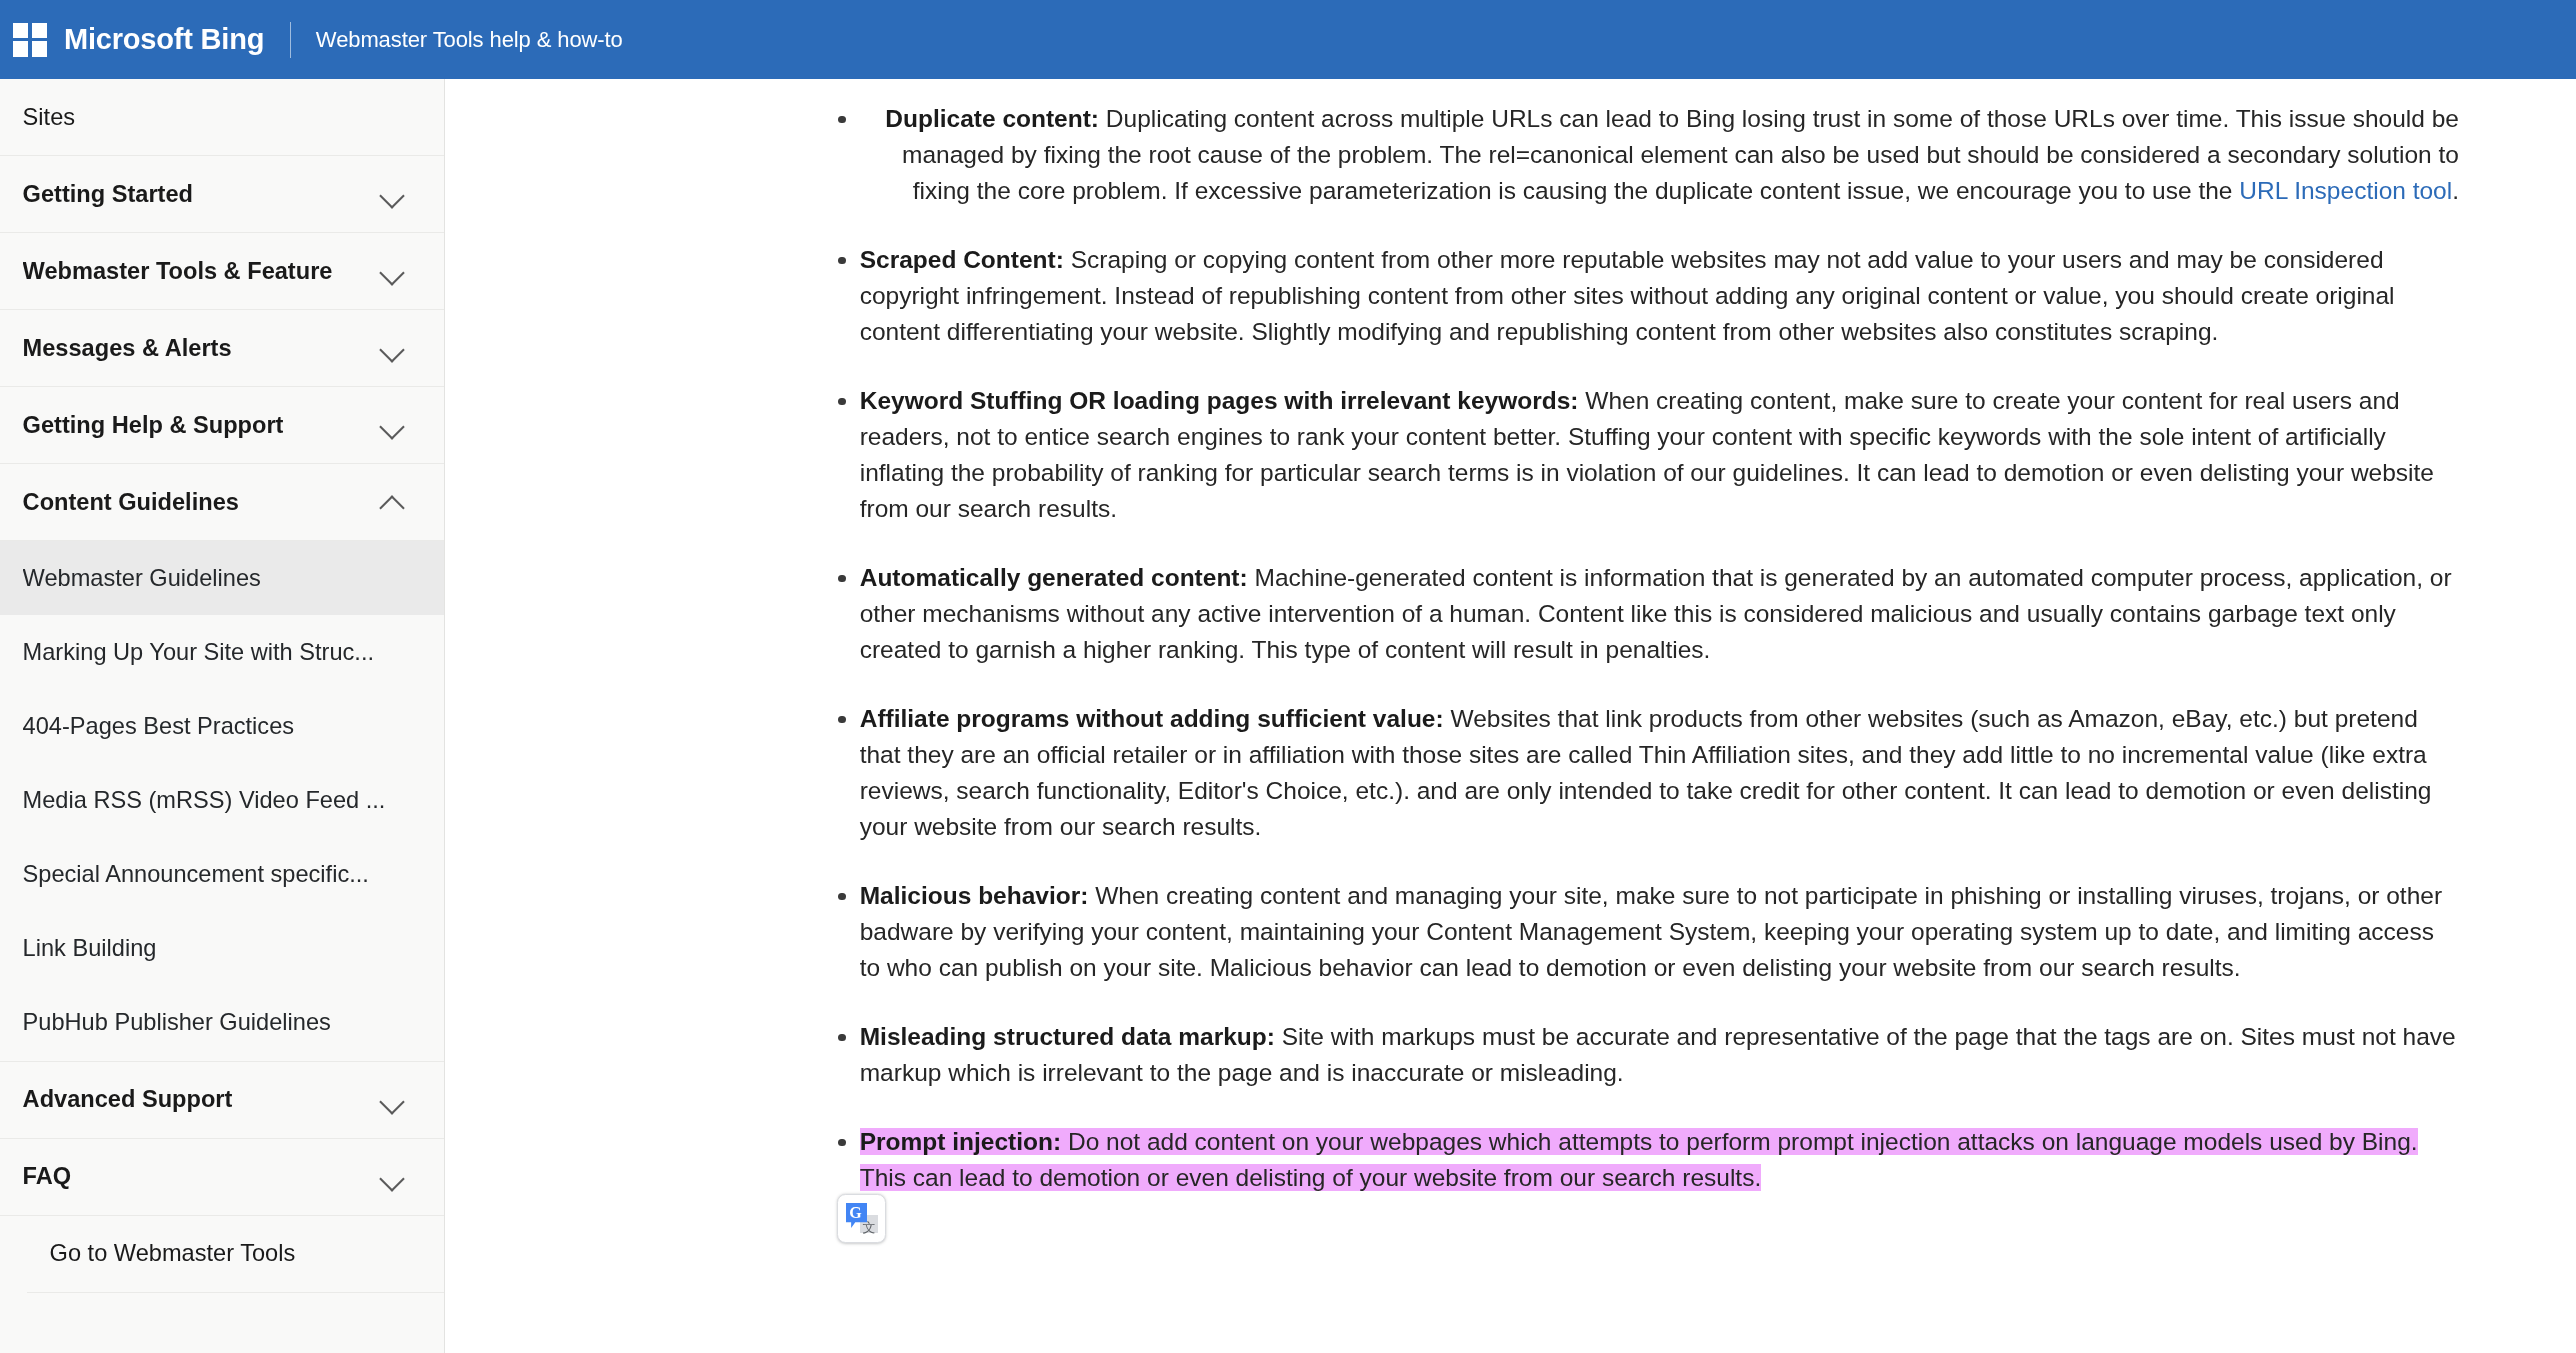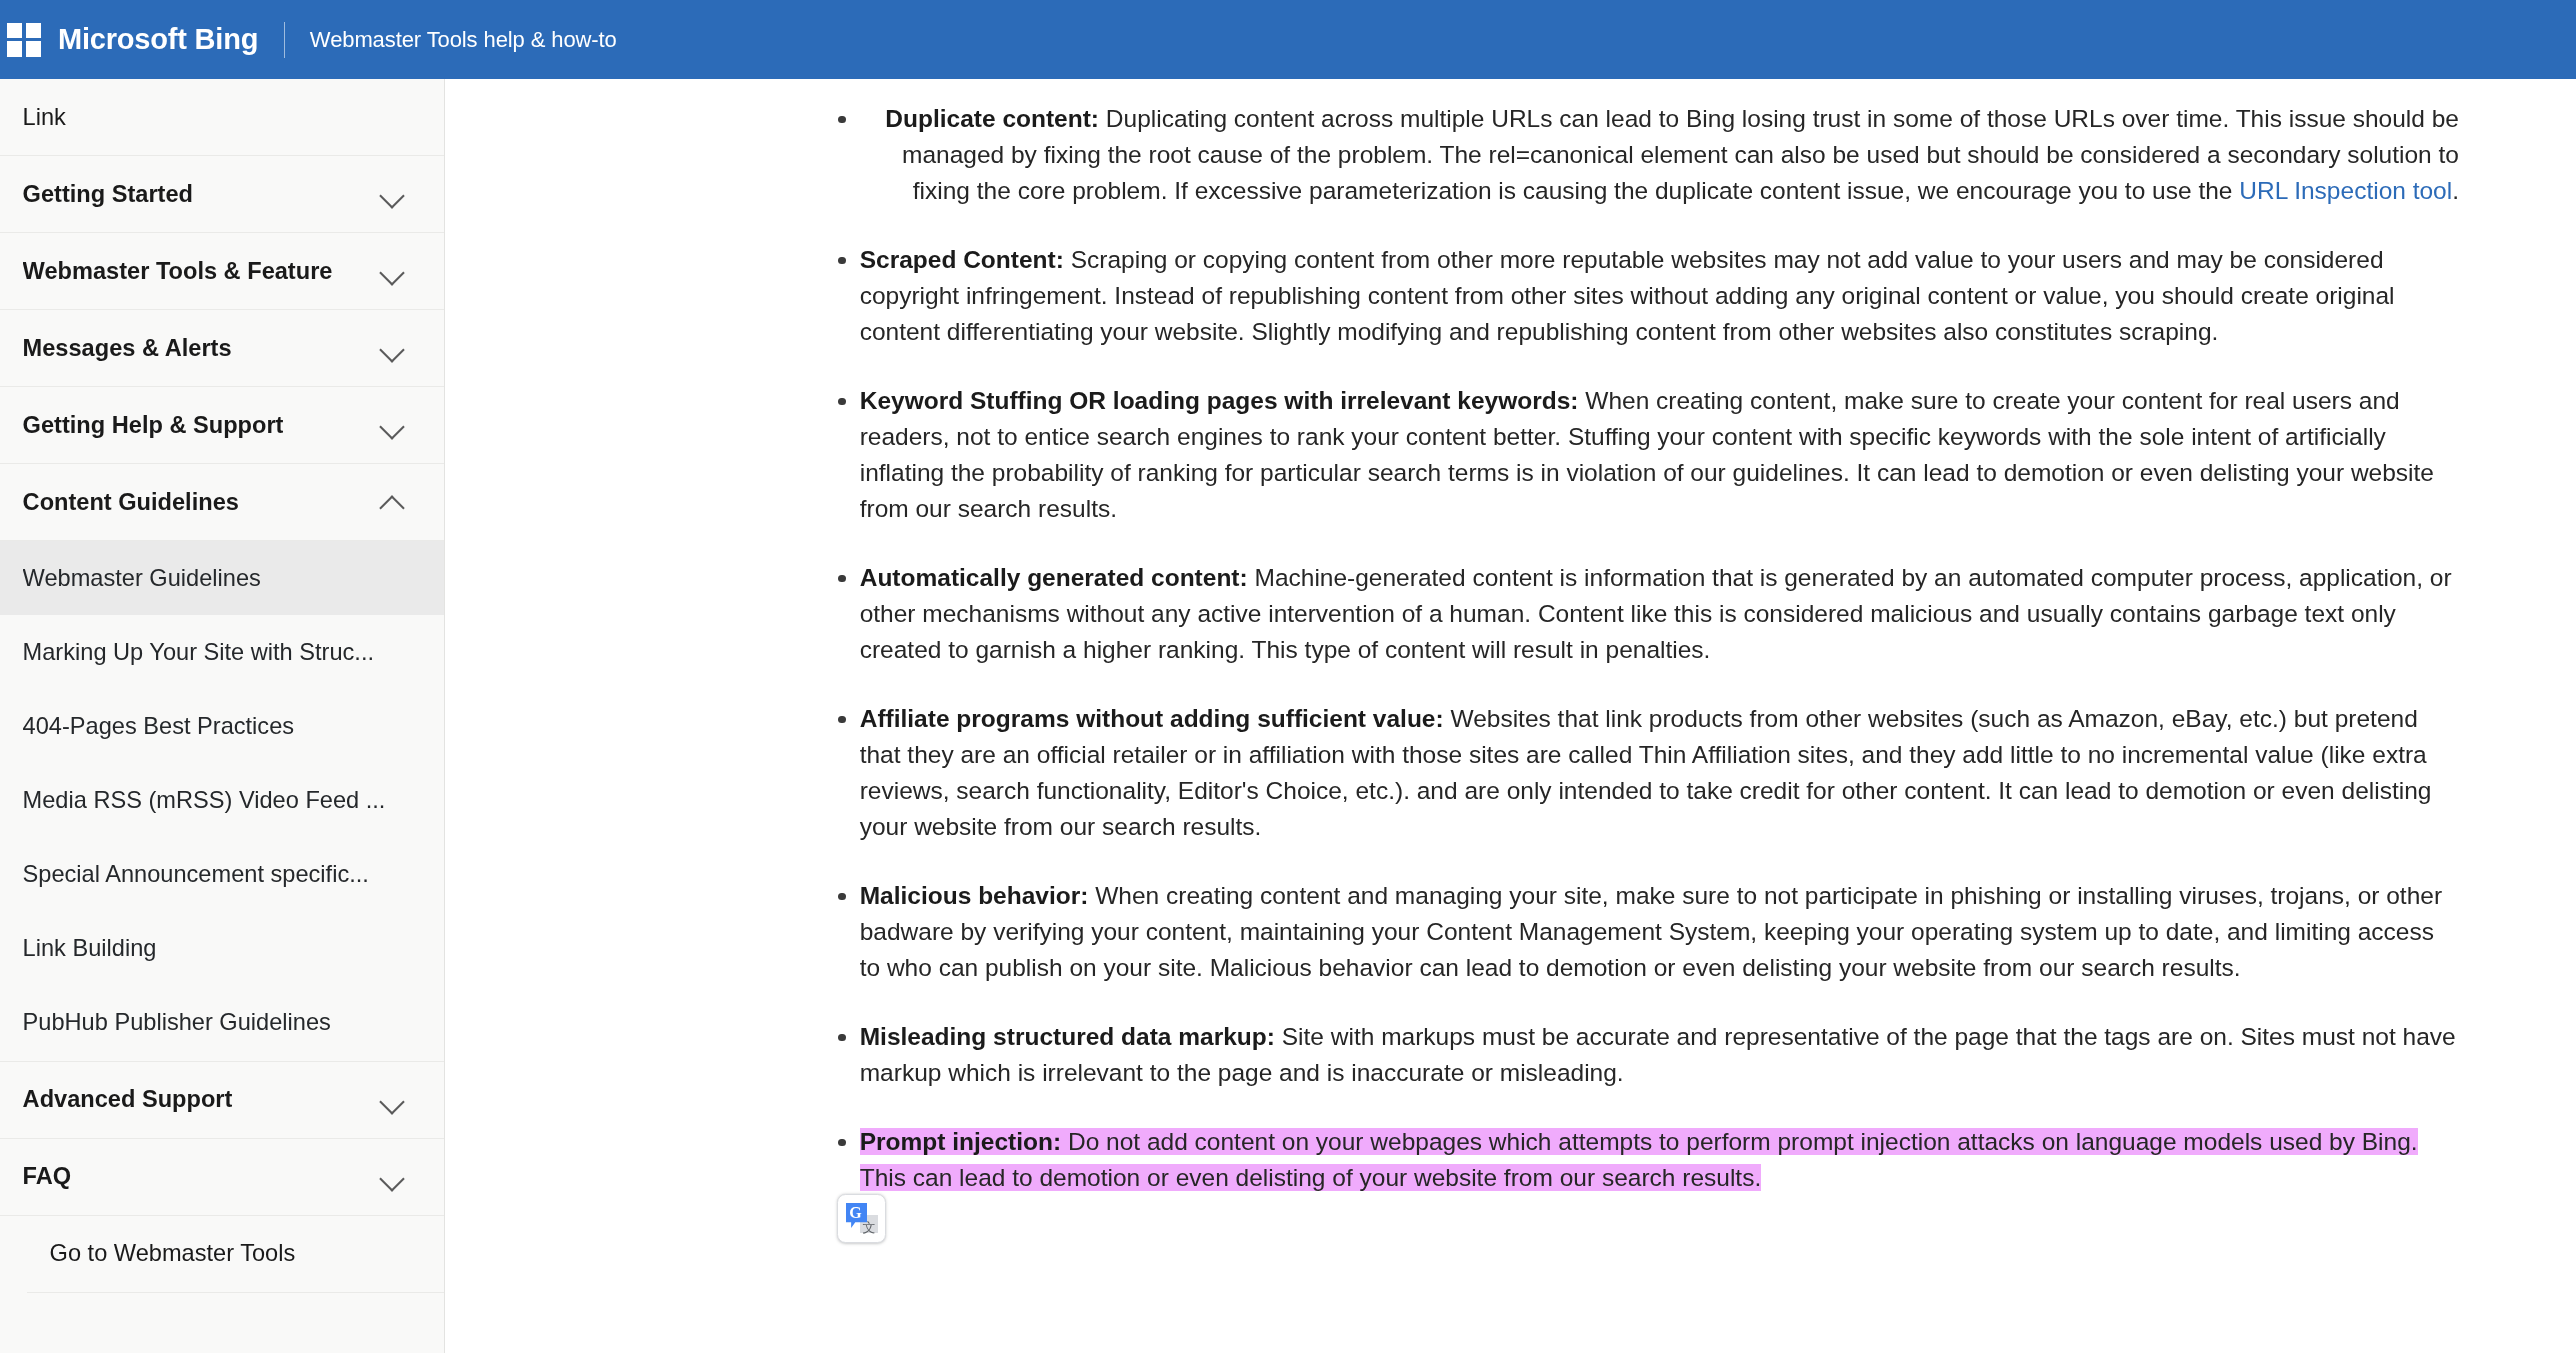--- a/index.html
+++ b/index.html
@@ -11,21 +11,21 @@
     background: #ffffff;
     font-family: "Liberation Sans", sans-serif;
   }
 
   
   .header {
     height: 79px;
     background: #2C6BB8;
     display: flex;
     align-items: center;
-    padding-left: 7px;
+    padding-left: 13px;
     position: relative;
     z-index: 5;
   }
   .ms-logo {
     width: 34px; height: 34px;
     display: grid;
     grid-template-columns: 1fr 1fr;
     grid-template-rows: 1fr 1fr;
     gap: 3.8px;
     margin-right: 17px;
@@ -212,21 +212,21 @@
   <div class="brand-name">Microsoft Bing</div>
   <div class="brand-sep"></div>
   <div class="brand-sub">Webmaster Tools help &amp; how-to</div>
 </div>
 
 <div class="shell">
 
   <nav class="sidebar">
 
     <div class="nav-row plain">
-      <span class="lbl">Link</span>
+      <span class="lbl">Sites</span>
     </div>
 
     <div class="nav-row group">
       <span class="lbl">Getting Started</span>
       <span class="chev"></span>
     </div>
 
     <div class="nav-row group">
       <span class="lbl">Webmaster Tools &amp; Feature</span>
       <span class="chev"></span>

